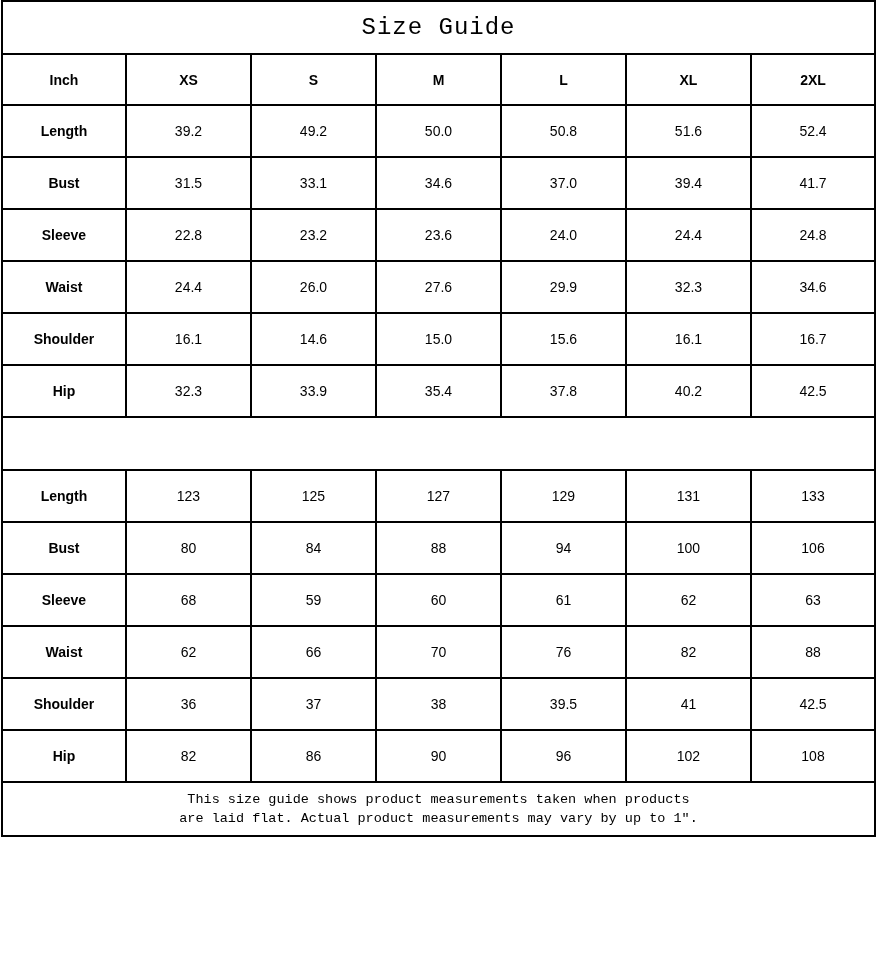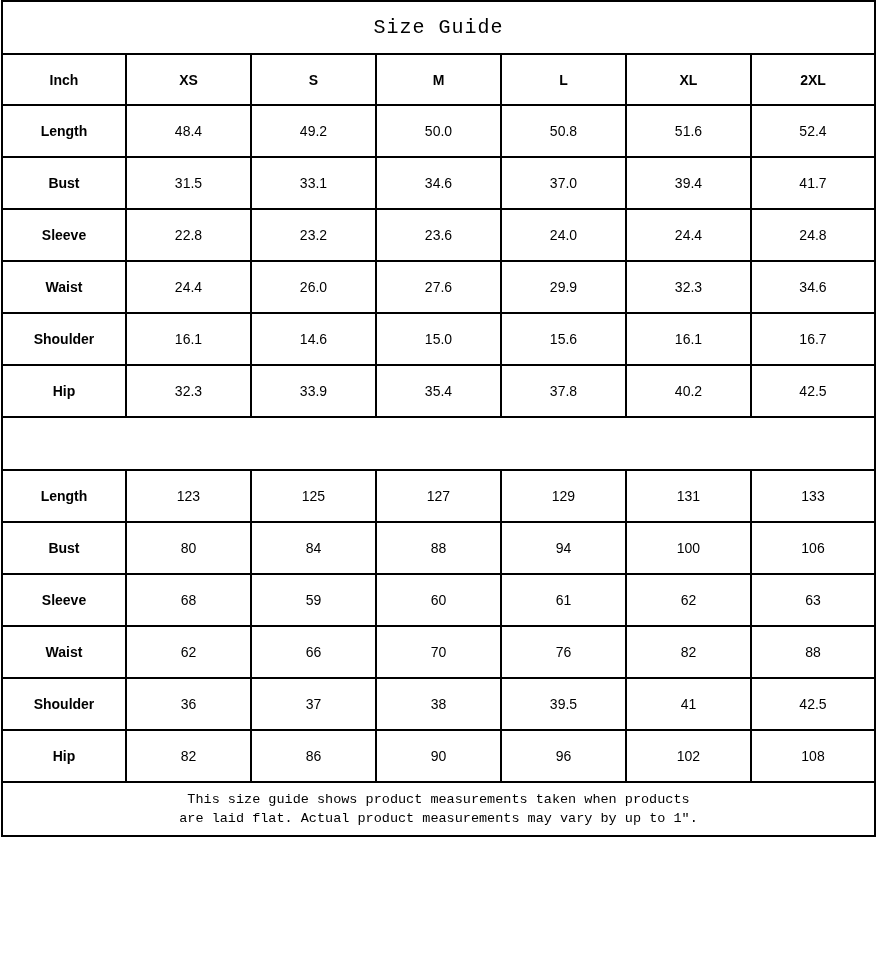--- a/index.html
+++ b/index.html
@@ -25,21 +25,21 @@
     border: 2px solid #000000;
     text-align: center;
     vertical-align: middle;
     padding: 0;
     background: #ffffff;
   }
   tr.title-row { height: 53px; }
   td.title-cell {
     font-family: "Liberation Mono", "DejaVu Sans Mono", monospace;
     font-weight: normal;
-    font-size: 20px;
+    font-size: 24px;
     letter-spacing: 1px;
   }
   tr.size-header-row { height: 51px; }
   tr.data-row { height: 52px; }
   table.size-guide th {
     font-family: "Liberation Sans", sans-serif;
     font-weight: bold;
     font-size: 14px;
   }
   table.size-guide td.value-cell {
@@ -79,21 +79,21 @@
           <th>Inch</th>
           <th>XS</th>
           <th>S</th>
           <th>M</th>
           <th>L</th>
           <th>XL</th>
           <th>2XL</th>
         </tr>
         <tr class="data-row">
           <th>Length</th>
-          <td class="value-cell">48.4</td>
+          <td class="value-cell">39.2</td>
           <td class="value-cell">49.2</td>
           <td class="value-cell">50.0</td>
           <td class="value-cell">50.8</td>
           <td class="value-cell">51.6</td>
           <td class="value-cell">52.4</td>
         </tr>
         <tr class="data-row">
           <th>Bust</th>
           <td class="value-cell">31.5</td>
           <td class="value-cell">33.1</td>

